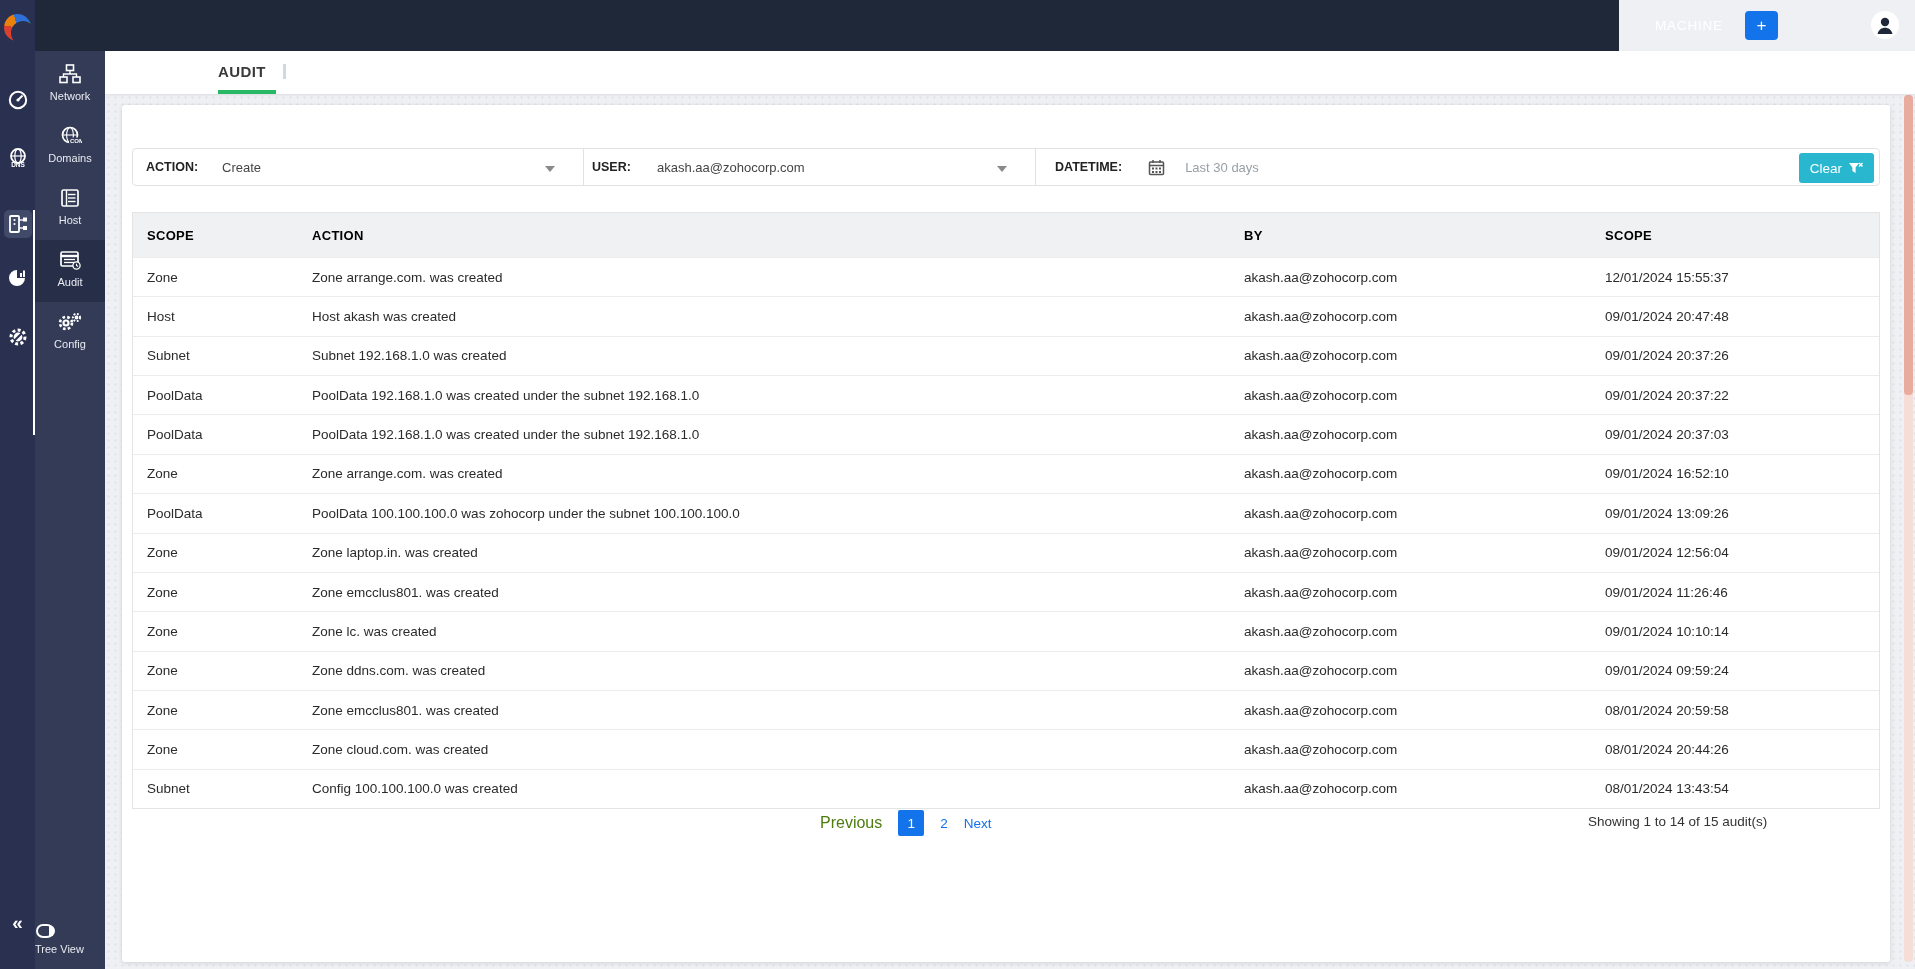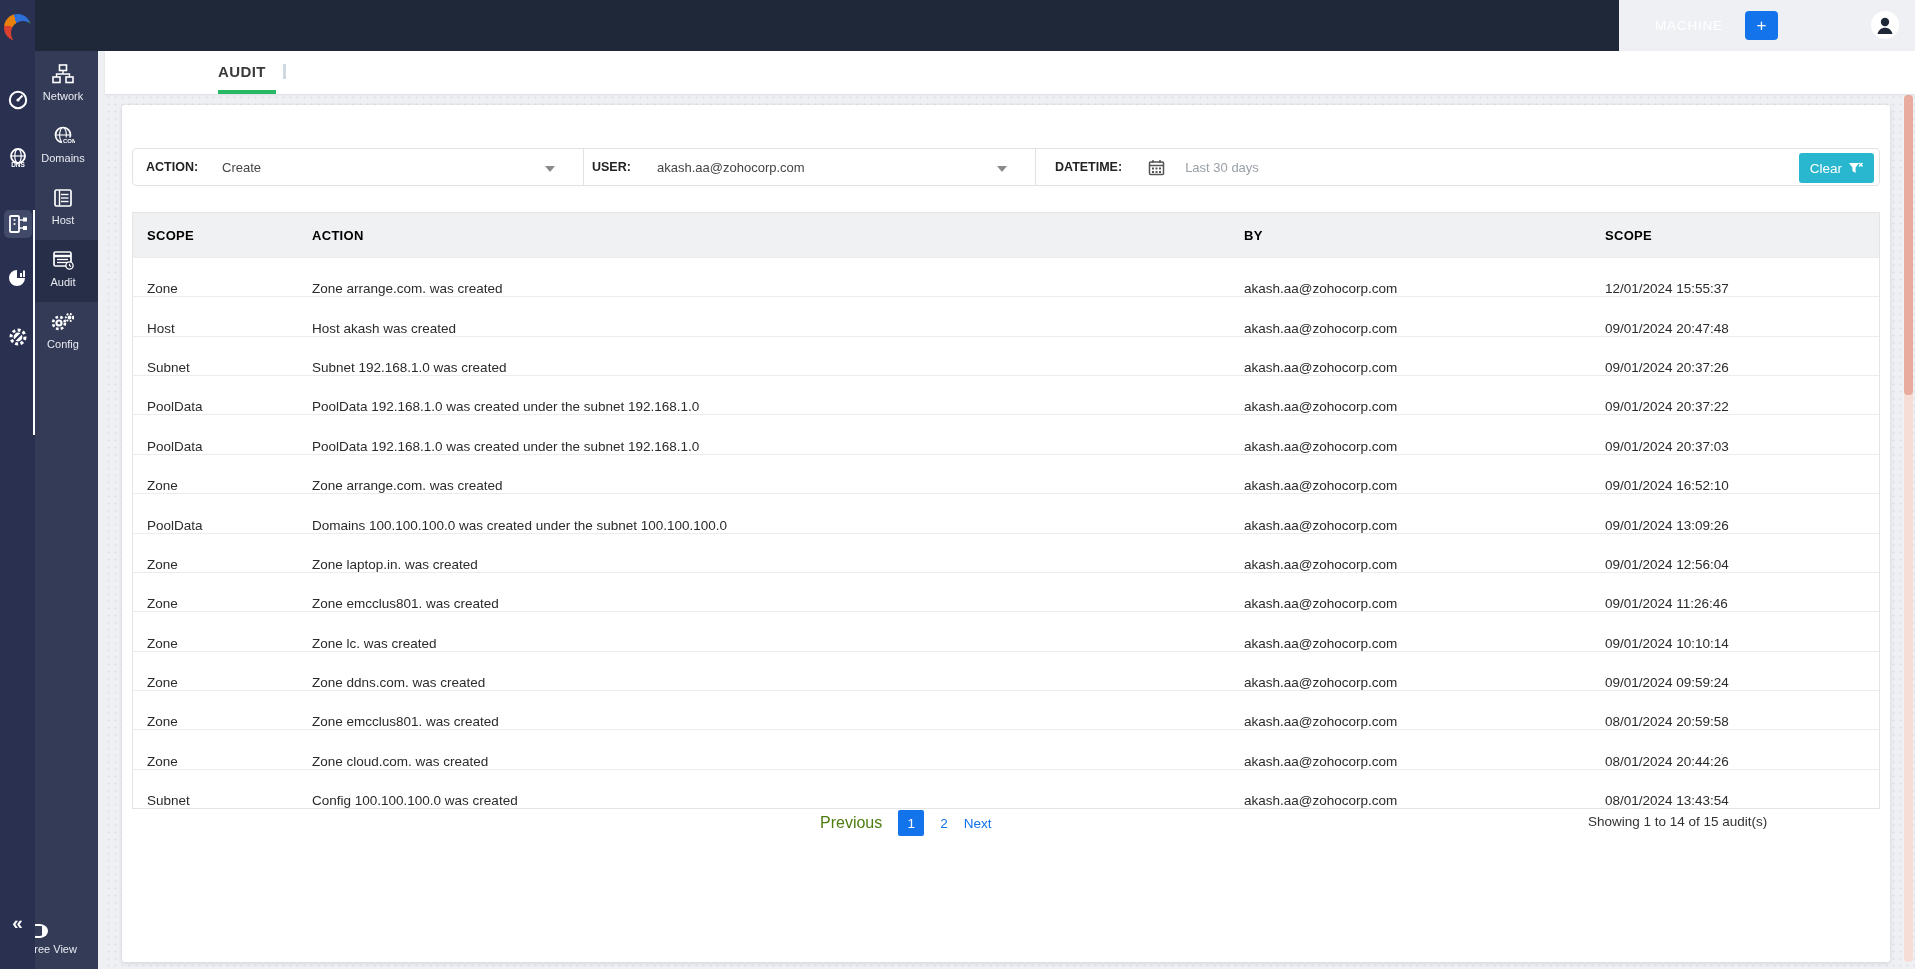--- a/index.html
+++ b/index.html
@@ -16,21 +16,21 @@
   .strip { position:absolute; left:0; top:0; width:35px; height:969px; background:#2a3150; z-index:6; }
   .logo { position:absolute; left:4px; top:14px; width:27px; height:27px; border-radius:50%;
           background:conic-gradient(from 200deg,#d9402f 0 22%,#e8820c 22% 40%,#2e6fd8 40% 62%,#2da44e 62% 80%,#d9402f 80% 100%); }
   .logo::after { content:""; position:absolute; left:7px; top:7px; width:24px; height:24px; border-radius:50%; background:#2a3150; }
   .strip-icon { position:absolute; left:0; width:35px; height:30px; display:flex; align-items:center; justify-content:center; cursor:pointer; }
   .strip-sel { position:absolute; left:4px; top:210px; width:28px; height:28px; background:#414a68; border-radius:5px; }
   .strip-indicator { position:absolute; left:33px; top:210px; width:2px; height:225px; background:#ffffff; }
   .collapse { position:absolute; left:0; bottom:35px; width:35px; text-align:center; color:#fff; font-size:19px; font-weight:bold; cursor:pointer; }
 
   
-  .sidebar { position:absolute; left:28px; top:51px; width:70px; height:918px; background:#333b56; z-index:4; }
+  .sidebar { position:absolute; left:35px; top:51px; width:70px; height:918px; background:#333b56; z-index:4; }
   .side-item { position:relative; width:70px; height:62px; padding-top:9px; display:flex; flex-direction:column; align-items:center; cursor:pointer; }
   .side-item .lbl { margin-top:5px; color:#e9ebf2; font-size:11px; }
   .side-item.selected { background:#272e47; }
   .tree-view { position:absolute; left:0; bottom:14px; width:70px; display:flex; flex-direction:column; cursor:pointer; }
   .tree-view .lbl { margin-top:4px; color:#e9ebf2; font-size:11px; }
 
   
   .pheader { position:absolute; left:105px; top:51px; width:1810px; height:43px; background:#ffffff; box-shadow:0 1px 2px rgba(0,0,0,.08); z-index:3; }
   .tab-audit { position:absolute; left:113px; top:12px; font-size:15px; font-weight:bold; color:#3a3a3a; letter-spacing:.4px; cursor:pointer; }
   .tab-tick { position:absolute; left:178px; top:13px; width:3px; height:15px; background:#cfd9e2; }
@@ -55,21 +55,21 @@
   .fsec-date { flex:1; padding-left:19px; } .fsec-date .flabel { margin-right:26px; }
   .cal-wrap { margin-right:20px; display:flex; align-items:center; cursor:pointer; }
   .clear-btn { position:absolute; right:5px; top:4px; height:30px; padding:0 11px; background:#29b7cf; border:none; border-radius:3px;
                color:#fff; font-size:13.5px; display:flex; align-items:center; gap:6px; cursor:pointer; }
 
   
   .table { position:absolute; left:10px; top:107px; width:1748px; border:1px solid #e4e4e4; }
   .thead { display:flex; height:44px; background:#f0f1f2; align-items:center; }
   .th { font-size:13px; font-weight:bold; color:#000000; letter-spacing:.3px; }
   .tbody { display:flex; flex-direction:column; height:551px; }
-  .trow { flex:1 1 0; display:flex; align-items:flex-end; border-top:1px solid #ececec; background:#fff; }
+  .trow { flex:1 1 0; display:flex; align-items:center; border-top:1px solid #ececec; background:#fff; }
   .td { font-size:13.5px; color:#2b2b2b; white-space:nowrap; overflow:hidden; }
   .col-scope { flex:0 0 166px; padding-left:14px; }
   .col-action { flex:1 1 auto; padding-left:13px; }
   .col-by { flex:0 0 361px; padding-left:13px; }
   .col-time { flex:0 0 287px; padding-left:13px; }
 
   
   .pager { position:absolute; left:698px; top:704px; height:28px; display:flex; align-items:center; gap:16px; }
   .pg-prev { font-size:16px; color:#4d7c0f; cursor:pointer; }
   .pg-num { font-size:13.5px; color:#1273eb; cursor:pointer; }
@@ -306,21 +306,21 @@
               <div class="td col-time">09/01/2024 20:37:03</div>
             </div>
             <div class="trow">
               <div class="td col-scope">Zone</div>
               <div class="td col-action">Zone arrange.com. was created</div>
               <div class="td col-by">akash.aa@zohocorp.com</div>
               <div class="td col-time">09/01/2024 16:52:10</div>
             </div>
             <div class="trow">
               <div class="td col-scope">PoolData</div>
-              <div class="td col-action">Domains 100.100.100.0 was created under the subnet 100.100.100.0</div>
+              <div class="td col-action">PoolData 100.100.100.0 was zohocorp under the subnet 100.100.100.0</div>
               <div class="td col-by">akash.aa@zohocorp.com</div>
               <div class="td col-time">09/01/2024 13:09:26</div>
             </div>
             <div class="trow">
               <div class="td col-scope">Zone</div>
               <div class="td col-action">Zone laptop.in. was created</div>
               <div class="td col-by">akash.aa@zohocorp.com</div>
               <div class="td col-time">09/01/2024 12:56:04</div>
             </div>
             <div class="trow">

